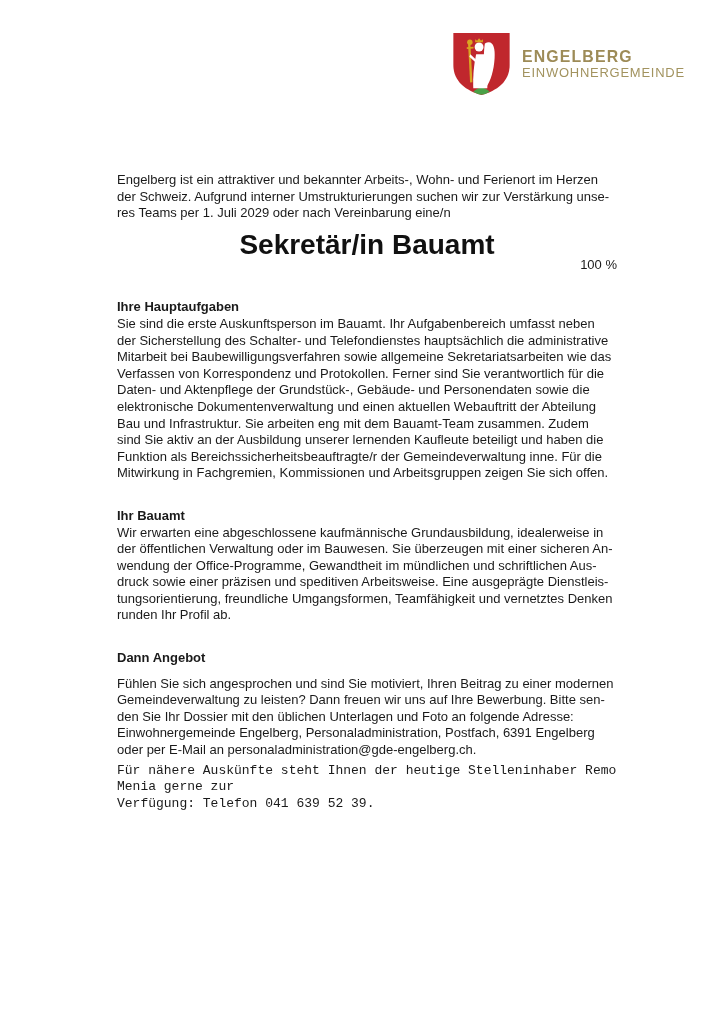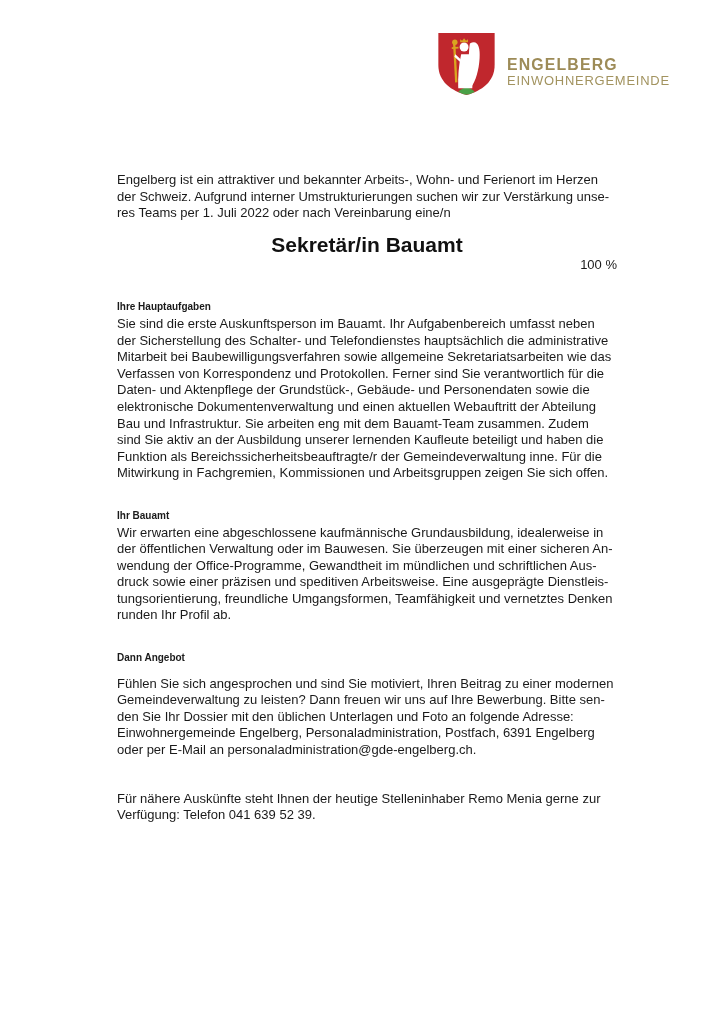--- a/index.html
+++ b/index.html
@@ -14,23 +14,23 @@
     background: #ffffff;
     overflow: hidden;
     font-family: "Liberation Sans", "DejaVu Sans", sans-serif;
     color: #1a1a1a;
   }
 
   
   .letterhead {
     position: absolute;
     top: 31px;
-    left: 435px;
+    left: 450px;
     display: flex;
-    align-items: center;
+    align-items: flex-start;
   }
   .coa {
     width: 63px;
     height: 66px;
     flex: 0 0 auto;
   }
   .wordmark {
     margin-left: 9px;
     padding-top: 16px;
   }
@@ -65,41 +65,41 @@
     line-height: 16.6px;
   }
   .para {
     white-space: pre-line;
     margin: 0;
   }
   .job-title {
     margin: 11px 0 0 0;
     width: 500px;
     text-align: center;
-    font-size: 21px;
+    font-size: 28px;
     line-height: 24px;
     font-weight: bold;
     color: #111111;
   }
   .workload {
     width: 500px;
     text-align: right;
     margin: 0 0 0 0;
   }
   .section {
     margin-top: 26px;
   }
   .section-heading {
-    font-size: 10px;
+    font-size: 13px;
     line-height: 16.6px;
     font-weight: bold;
     margin: 0;
   }
   .closing-1 { margin-top: 9px; }
-  .closing-2 { margin-top: 32px; }
+  .closing-2 { margin-top: 4px; font-family: Liberation Mono, monospace; }
 </style>
 </head>
 <body>
 
 <div class="page">
 
   <header class="letterhead">
     <svg class="coa" viewBox="0 0 64 68" aria-hidden="true">
 
       <path d="M3,2 H61 V35 C61,52.5 47.5,61.5 32,66 C16.5,61.5 3,52.5 3,35 Z" fill="#c0272d"></path>
@@ -123,21 +123,21 @@
     <div class="wordmark">
       <div class="org-name">ENGELBERG</div>
       <div class="org-subtitle">EINWOHNERGEMEINDE</div>
     </div>
   </header>
 
   <main class="content">
 
     <p class="para">Engelberg ist ein attraktiver und bekannter Arbeits-, Wohn- und Ferienort im Herzen
 der Schweiz. Aufgrund interner Umstrukturierungen suchen wir zur Verstärkung unse-
-res Teams per 1. Juli 2022 oder nach Vereinbarung eine/n</p>
+res Teams per 1. Juli 2029 oder nach Vereinbarung eine/n</p>
 
     <h1 class="job-title">Sekretär/in Bauamt</h1>
     <div class="workload">100 %</div>
 
     <section class="section">
       <h2 class="section-heading">Ihre Hauptaufgaben</h2>
       <p class="para">Sie sind die erste Auskunftsperson im Bauamt. Ihr Aufgabenbereich umfasst neben
 der Sicherstellung des Schalter- und Telefondienstes hauptsächlich die administrative
 Mitarbeit bei Baubewilligungsverfahren sowie allgemeine Sekretariatsarbeiten wie das
 Verfassen von Korrespondenz und Protokollen. Ferner sind Sie verantwortlich für die

